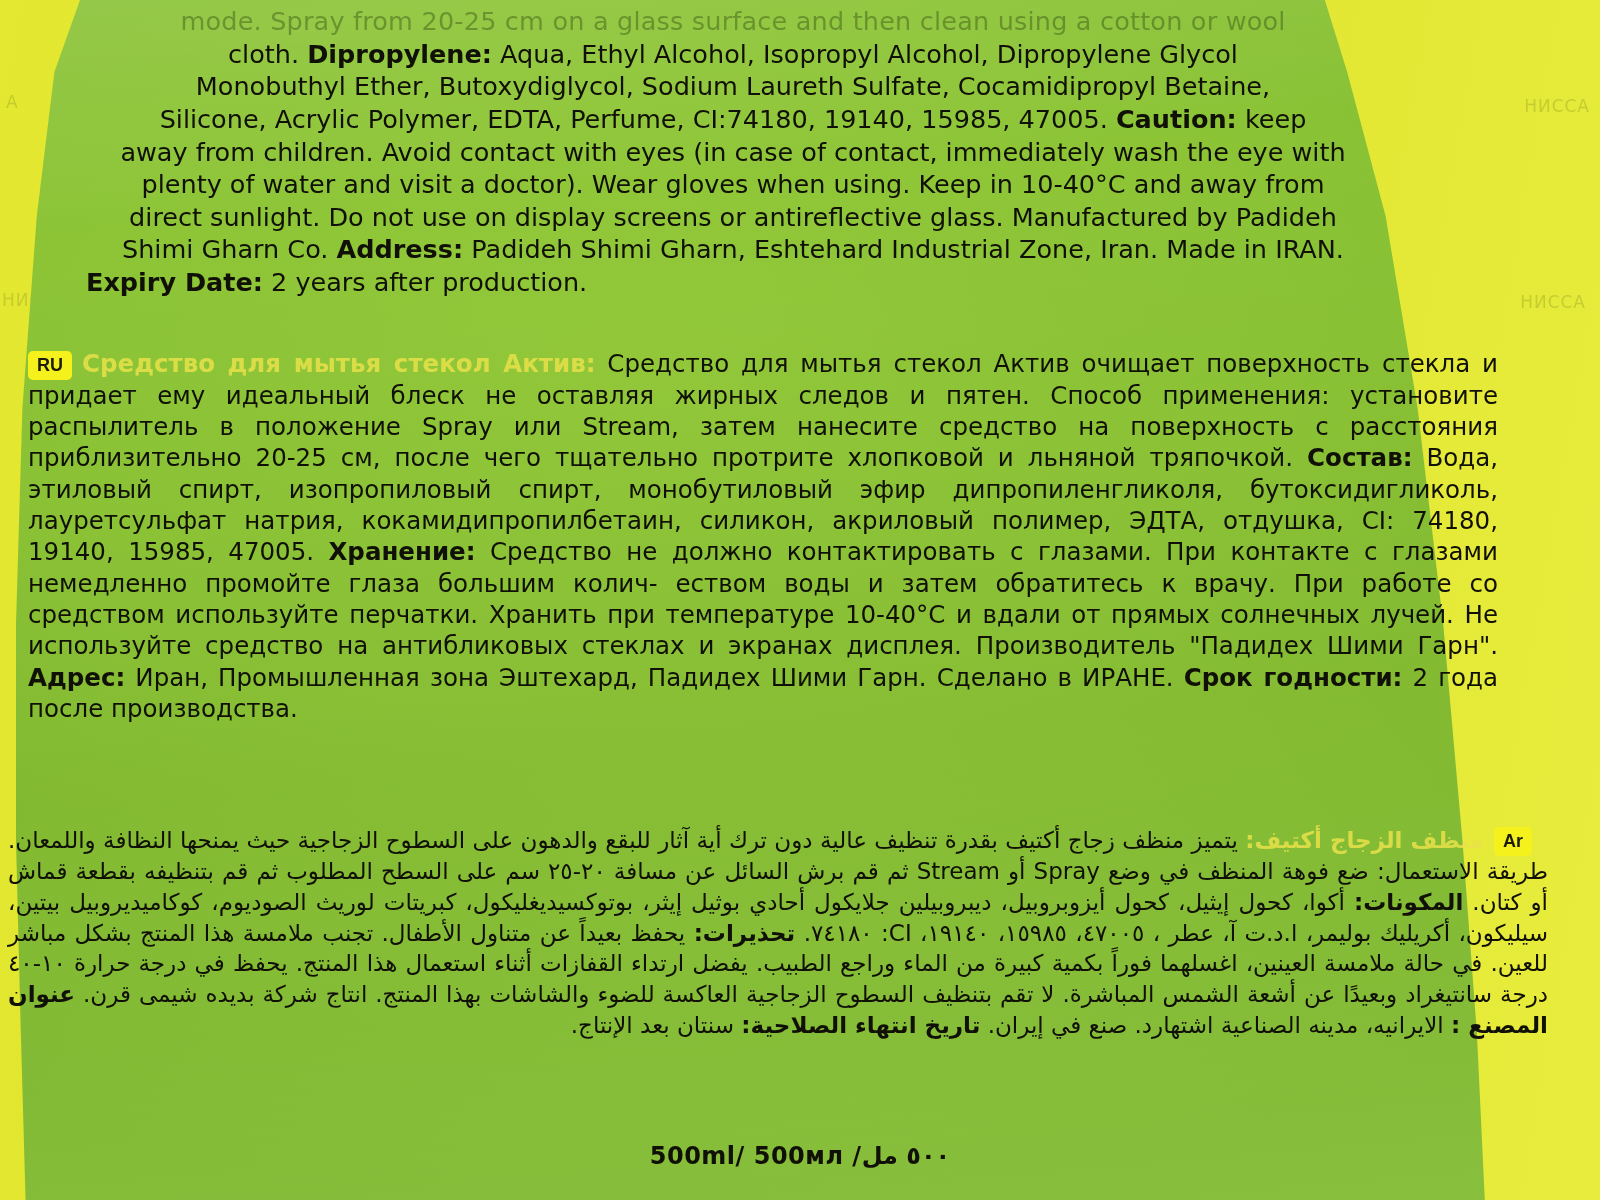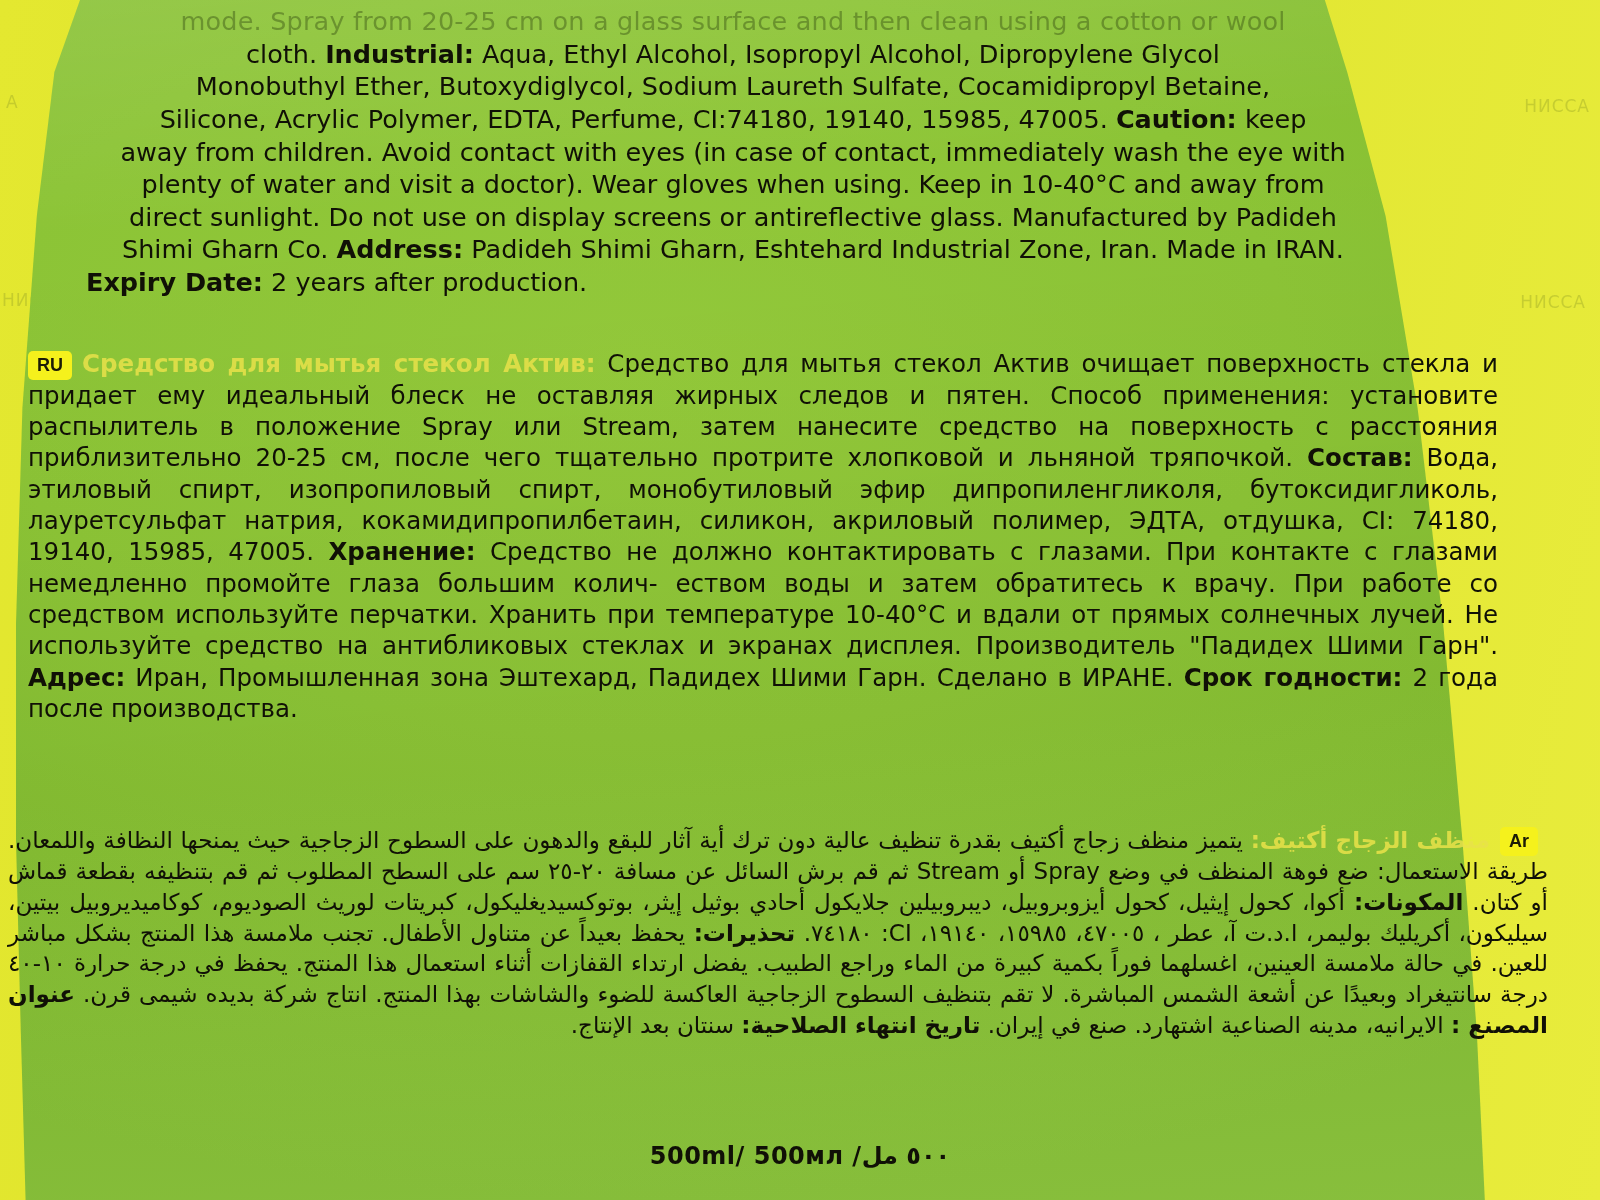--- a/index.html
+++ b/index.html
@@ -123,21 +123,21 @@
   
   #ar-block {
     left: 8px;
     top: 812px;
     width: 1540px;
     font-size: 23px;
     direction: rtl;
     text-align: justify;
     line-height: 1.34;
   }
-  #ar-block .lang-badge { margin-right: 10px; margin-left: 10px; }
+  #ar-block .lang-badge { margin-right: 16px; margin-left: 10px; }
 
   
   #volume {
     left: 0;
     top: 1128px;
     width: 1600px;
     text-align: center;
     font-size: 24px;
     font-weight: bold;
     letter-spacing: 0.5px;
@@ -152,21 +152,21 @@
 <div class="watermark wm2">НИССА</div>
 <div class="watermark wm3">НИССА</div>
 <div class="watermark wm4">НИССА</div>
 
 <div id="green-panel"></div>
 
 <div id="content">
 
   <div class="block txt" id="en-block">
     <span class="line firstline">mode. Spray from 20-25 cm on a glass surface and then clean using a cotton or wool</span>
-    <span class="line"><span>cloth.</span> <b>Industrial:</b> Aqua, Ethyl Alcohol, Isopropyl Alcohol, Dipropylene Glycol</span>
+    <span class="line"><span>cloth.</span> <b>Dipropylene:</b> Aqua, Ethyl Alcohol, Isopropyl Alcohol, Dipropylene Glycol</span>
     <span class="line">Monobuthyl Ether, Butoxydiglycol, Sodium Laureth Sulfate, Cocamidipropyl Betaine,</span>
     <span class="line">Silicone, Acrylic Polymer, EDTA, Perfume, CI:74180, 19140, 15985, 47005. <b>Caution:</b> keep</span>
     <span class="line">away from children. Avoid contact with eyes (in case of contact, immediately wash the eye with</span>
     <span class="line">plenty of water and visit a doctor). Wear gloves when using. Keep in 10-40°C and away from</span>
     <span class="line">direct sunlight. Do not use on display screens or antireflective glass. Manufactured by Padideh</span>
     <span class="line">Shimi Gharn Co. <b>Address:</b> Padideh Shimi Gharn, Eshtehard Industrial Zone, Iran. Made in IRAN.</span>
     <span class="line" style="text-align:left; display:block; padding-left:8px;"><b>Expiry Date:</b> <span>2 years after production.</span></span>
   </div>
 
   <div class="block txt" id="ru-block">

